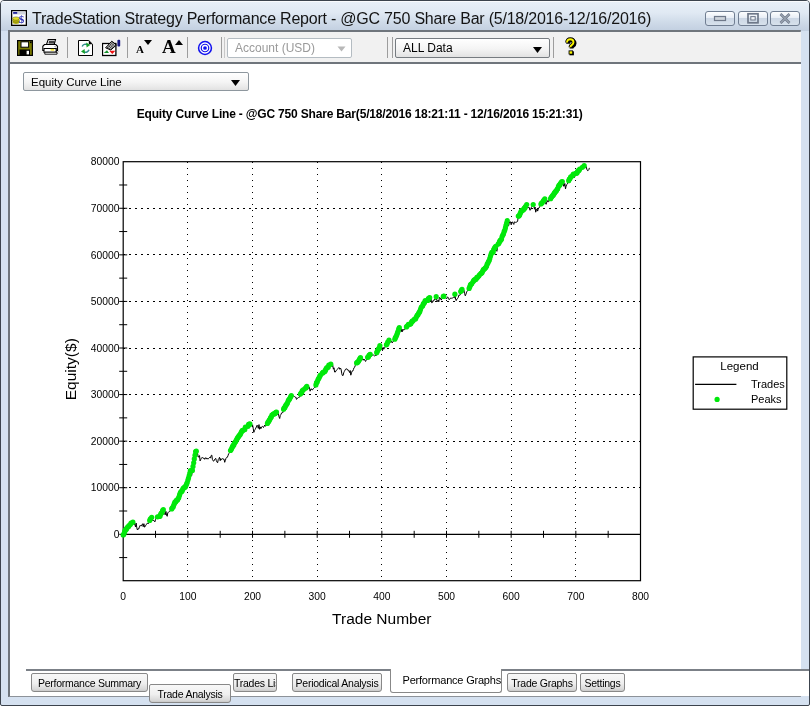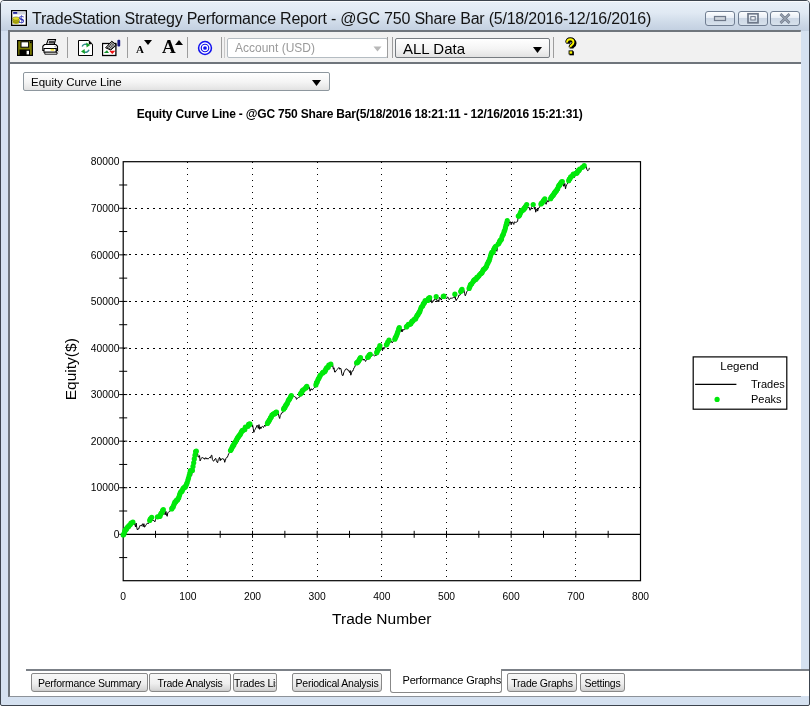--- a/index.html
+++ b/index.html
@@ -113,30 +113,30 @@
       <svg style="position:absolute;left:164.5px;top:7.5px;" width="8" height="5" viewBox="0 0 8 5">
           <path d="M0 5 H8 L4 0 Z" fill="#000"></path>
         </svg>
       <div class="tsep" style="left:177px;"></div>
       <svg style="position:absolute;left:187px;top:8px;" width="16" height="16" viewBox="0 0 16 16">
         <circle cx="8" cy="8" r="7.2" fill="#1111ee"></circle>
         <circle cx="8" cy="8" r="5" fill="none" stroke="#fff" stroke-width="1.3"></circle>
         <circle cx="8" cy="8" r="2.5" fill="none" stroke="#fff" stroke-width="1.3"></circle>
       </svg>
       <div class="tsep" style="left:211px;"></div><div class="tsep" style="left:213.5px;background:#c8c8c8;"></div>
-      <div class="combo" id="acctcombo" style="left:217px;top:6px;width:161px;height:20px;background:#fff;border-color:#b4bcc2;">
+      <div class="combo" id="acctcombo" style="left:217px;top:6px;width:125px;height:20px;background:#fff;border-color:#b4bcc2;">
         <div class="combotxt" style="color:#9a9a9a;font-size:12px;">Account (USD)</div>
         <svg style="position:absolute;right:5px;top:7px;" width="9" height="6" viewBox="0 0 9 6">
             <path d="M0.5 0.5 H8.5 L4.5 5.5 Z" fill="#b8b8b8"></path>
           </svg>
       </div>
       <div class="tsep" style="left:376.5px;"></div>
       <div class="tsep" style="left:382.2px;"></div>
       <div class="combo" id="datacombo" style="left:385px;top:6px;width:155px;height:20px;border-color:#767b80;">
-        <div class="combotxt" style="font-size:15px;">ALL Data</div>
+        <div class="combotxt" style="font-size:12px;">ALL Data</div>
         <svg style="position:absolute;right:7px;top:7.5px;" width="9" height="6" viewBox="0 0 9 6">
             <path d="M0 0 H9 L4.5 6 Z" fill="#000"></path>
           </svg>
       </div>
       <div class="tsep" style="left:542.5px;"></div>
       <svg style="position:absolute;left:552px;top:5px;" width="18" height="20" viewBox="0 0 18 20">
         <g fill="none" stroke="#000" stroke-width="3.9" transform="translate(1.1,1.1)">
           <path d="M5 5.6 C5 3.3 6.4 2.2 8.2 2.2 C10.2 2.2 11.5 3.5 11.5 5.2 C11.5 6.7 10.6 7.4 9.6 8.1 C8.7 8.7 8.4 9.2 8.4 10.3"></path>
         </g>
         <g fill="none" stroke="#000" stroke-width="3.7">
@@ -144,21 +144,21 @@
         </g>
         <g fill="none" stroke="#f8f400" stroke-width="1.9">
           <path d="M5 5.6 C5 3.3 6.4 2.2 8.2 2.2 C10.2 2.2 11.5 3.5 11.5 5.2 C11.5 6.7 10.6 7.4 9.6 8.1 C8.7 8.7 8.4 9.2 8.4 10.3"></path>
         </g>
         <rect x="6.6" y="13.4" width="4.4" height="4" fill="#000" transform="translate(0.9,0.9)"></rect>
         <rect x="6.6" y="13.4" width="4.4" height="4" fill="#000"></rect>
         <rect x="7.5" y="14.3" width="2.7" height="2.4" fill="#f8f400"></rect>
       </svg>
     </div>
     <div id="report">
-      <div class="combo" id="curvecombo" style="left:13px;top:8px;width:307px;height:19px;">
+      <div class="combo" id="curvecombo" style="left:13px;top:8px;width:226px;height:19px;">
         <div class="combotxt">Equity Curve Line</div>
         <svg style="position:absolute;right:8px;top:6.5px;" width="9" height="6" viewBox="0 0 9 6">
             <path d="M0 0 H9 L4.5 6 Z" fill="#000"></path>
           </svg>
       </div>
       <svg id="chart" width="791" height="606" viewBox="0 0 791 606">
           <g transform="translate(-9,-63)">
 <g stroke="#000" stroke-width="1" stroke-dasharray="1.3 4.7" shape-rendering="crispEdges">
               <line x1="186.86" y1="160.7" x2="186.86" y2="579.7"></line>
               <line x1="251.52" y1="160.7" x2="251.52" y2="579.7"></line>
@@ -555,21 +555,21 @@
 <line x1="694.1" y1="383.3" x2="735.4" y2="383.3" stroke="#000" stroke-width="1.3"></line>
 <text x="750" y="387" font-family="Liberation Sans,sans-serif" font-size="11px">Trades</text>
 <circle cx="716.1" cy="398.4" r="2.6" fill="#00E80B"></circle>
 <text x="750" y="402" font-family="Liberation Sans,sans-serif" font-size="11px">Peaks</text>
 </g>
 </g>
         </svg>
     </div>
     <div id="tabarea">
       <div class="tab" style="left:5px;width:117px;">Performance Summary</div>
-      <div class="tab" style="left:123px;width:82px;">Trade Analysis</div>
+      <div class="tab" style="left:123px;width:82px;margin-top:11px;">Trade Analysis</div>
       <div class="tab" style="left:207px;width:44px;">Trades List</div>
       <div class="tab" style="left:266px;width:90px;">Periodical Analysis</div>
       <div class="tabon" style="left:364px;width:112px;">Performance Graphs</div>
       <div class="tab" style="left:481px;width:70px;">Trade Graphs</div>
       <div class="tab" style="left:554px;width:45px;">Settings</div>
     </div>
   </div>
 </div>
 
 </body></html>

